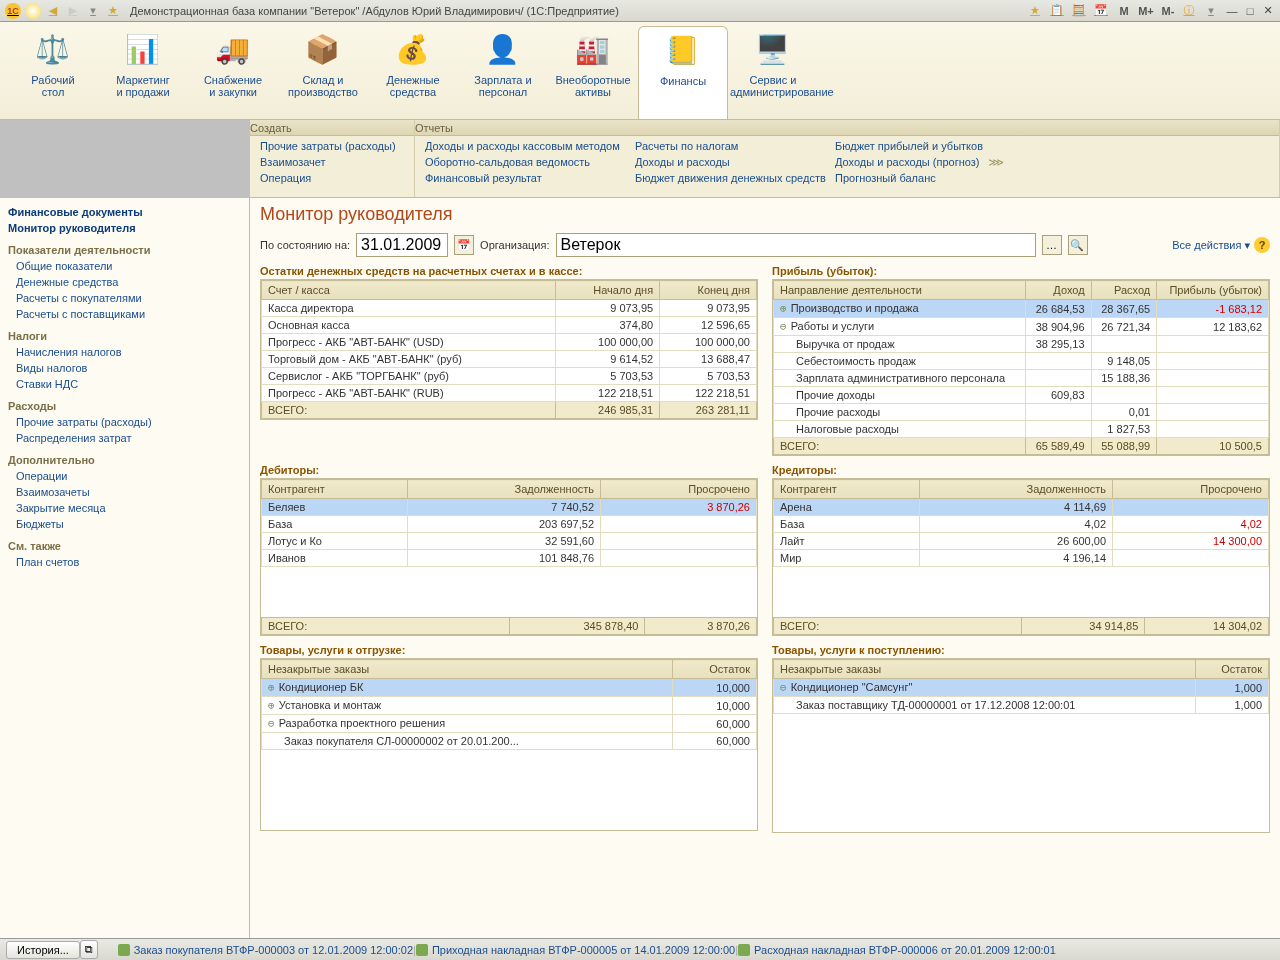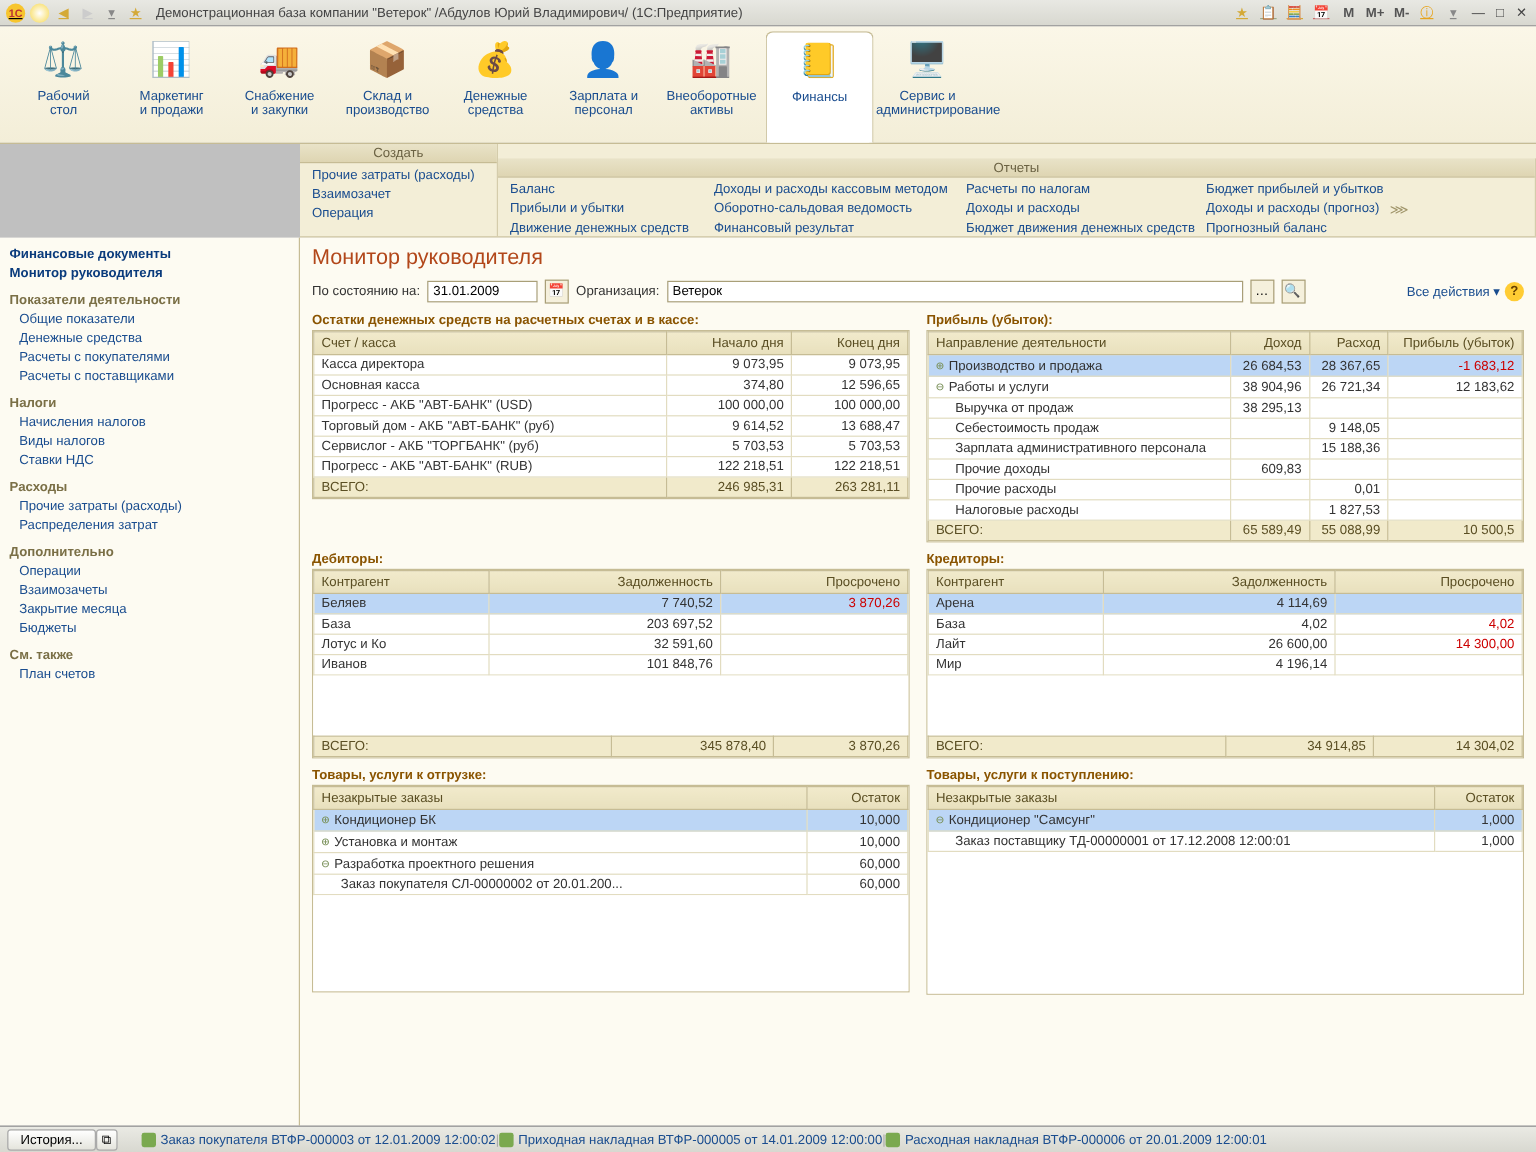--- a/index.html
+++ b/index.html
@@ -16,38 +16,38 @@
 
 
 .section-nav { height: 98px; background: linear-gradient(#fbf7e8, #f3eed8); border-bottom: 1px solid #c6bc95; display: flex; padding: 4px 8px 0 8px; }
 .section-item { width: 90px; text-align: center; padding: 4px 2px; cursor: pointer; color: #1a4d8f; font-size: 11px; line-height: 12px; }
 .section-item.active { background: #fff; border: 1px solid #c6bc95; border-bottom: none; border-radius: 6px 6px 0 0; }
 .section-icon { width: 40px; height: 40px; margin: 0 auto 4px; display: flex; align-items: center; justify-content: center; font-size: 28px; }
 
 
 .submenu { display: flex; background: #f3eed7; border-bottom: 1px solid #c6bc95; height: 78px; }
 .submenu-col { border-right: 1px solid #d4ccab; padding: 0; }
-.submenu-hdr { background: linear-gradient(#e9e3c8,#ded5b2); height: 16px; text-align: center; color: #6b6243; font-size: 11px; border-bottom: 1px solid #c6bc95; line-height: 16px; }
+.submenu-hdr { background: linear-gradient(#e9e3c8,#ded5b2); height: 16px; text-align: left; color: #6b6243; font-size: 11px; border-bottom: 1px solid #c6bc95; line-height: 16px; }
 .submenu-body { display: flex; }
 .submenu-list { padding: 2px 10px; }
 .submenu-list a { display: block; color: #1a4d8f; line-height: 16px; text-decoration: none; cursor: pointer; white-space: nowrap; }
 .submenu .expand { width: 22px; align-self: center; text-align: center; color: #9f9469; cursor: pointer; }
 
 
 .main { display: flex; height: 740px; }
 .sidebar { width: 250px; background: #fdfbf2; border-right: 1px solid #c6bc95; padding: 6px 8px; overflow: auto; }
 .sidebar h4 { color: #7a6f46; font-weight: bold; margin: 8px 0 2px 0; font-size: 11px; }
 .sidebar a { display: block; color: #1a4d8f; line-height: 16px; padding-left: 8px; text-decoration: none; cursor: pointer; }
 .sidebar a.bold { font-weight: bold; color: #0a3b7c; padding-left: 0; }
 
 .content { flex: 1; background: #fdfbf2; padding: 6px 10px; overflow: auto; }
 .page-title { color: #b2471a; font-size: 18px; margin-bottom: 8px; }
 .filters { display: flex; align-items: center; gap: 6px; margin-bottom: 8px; }
 .filters label { color: #333; }
-.filters input { border: 1px solid #a99f78; padding: 2px 4px; font-size: 11px; background: #fff; }
+.filters input { border: 1px solid #a99f78; padding: 2px 4px; font-size: 16px; background: #fff; }
 .date-input { width: 92px; }
 .org-input { width: 480px; }
 .inp-btn { width: 20px; height: 20px; border: 1px solid #a99f78; background: #f5f0dc; text-align: center; line-height: 18px; cursor: pointer; }
 .actions-right { margin-left: auto; display: flex; align-items: center; gap: 4px; }
 .all-actions { color: #1a4d8f; cursor: pointer; }
 .help-circle { width: 16px; height: 16px; border-radius: 50%; background: #fc3; color: #643e00; text-align: center; line-height: 16px; font-weight: bold; cursor: pointer; }
 
 .dash-row { display: flex; gap: 14px; margin-bottom: 8px; }
 .dash-col { flex: 1; min-width: 0; }
 .sec-title { color: #8a5400; font-weight: bold; margin-bottom: 2px; }
@@ -116,28 +116,23 @@
 
 <div class="submenu" style="margin-left:250px;">
   <div class="submenu-col" style="width:165px;">
     <div class="submenu-hdr">Создать</div>
     <div class="submenu-list" id="sm-create">
         <a>Прочие затраты (расходы)</a>
         <a>Взаимозачет</a>
         <a>Операция</a>
       </div>
   </div>
-  <div class="submenu-col" style="flex:1;margin-top:12px;">
+  <div class="submenu-col" style="flex:1;">
     <div class="submenu-hdr">Отчеты</div>
     <div class="submenu-body">
-      <div class="submenu-list" id="sm-r1" style="width:170px;">
-          <a>Баланс</a>
-          <a>Прибыли и убытки</a>
-          <a>Движение денежных средств</a>
-        </div>
       <div class="submenu-list" id="sm-r2" style="width:210px;">
           <a>Доходы и расходы кассовым методом</a>
           <a>Оборотно-сальдовая ведомость</a>
           <a>Финансовый результат</a>
         </div>
       <div class="submenu-list" id="sm-r3" style="width:200px;">
           <a>Расчеты по налогам</a>
           <a>Доходы и расходы</a>
           <a>Бюджет движения денежных средств</a>
         </div>

